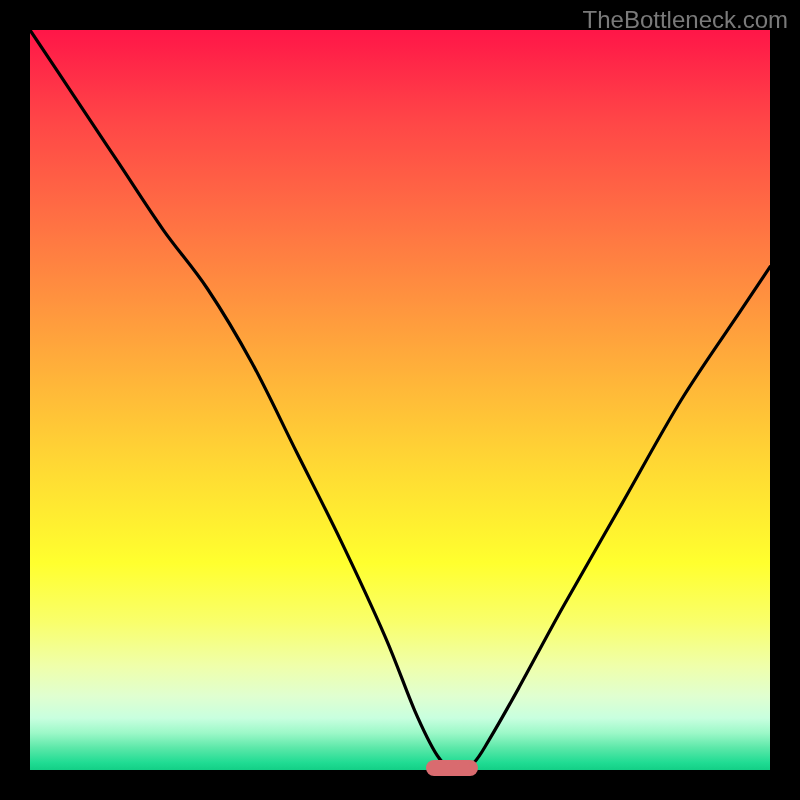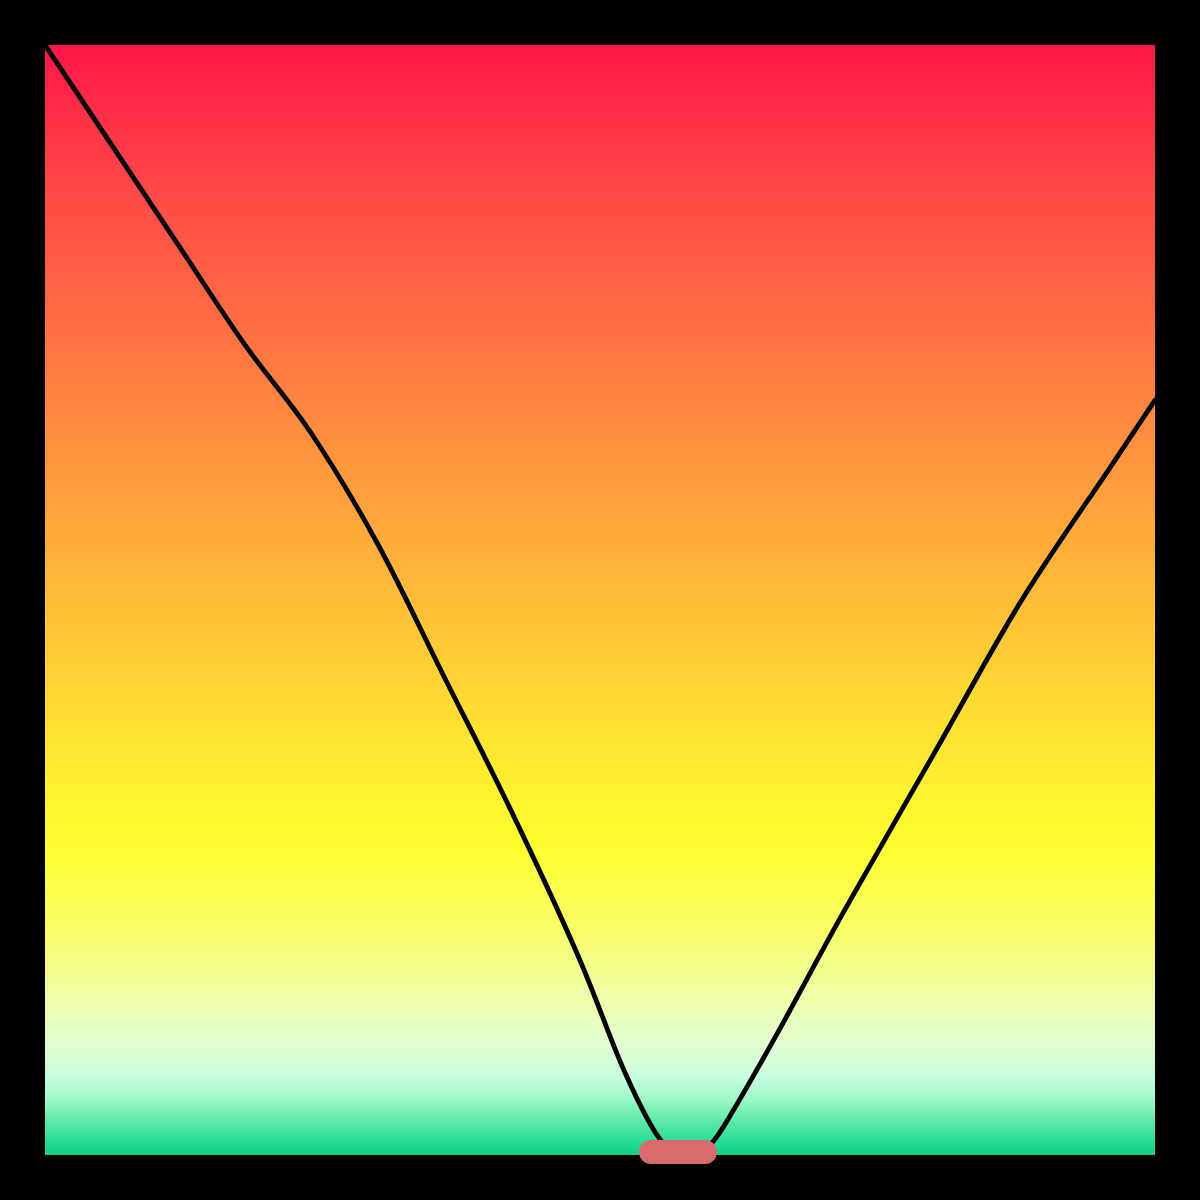--- a/index.html
+++ b/index.html
@@ -66,13 +66,14 @@
 </style>
 </head>
 <body>
 
 <div class="container">
   <div class="plot"></div>
   <svg class="curve" viewBox="0 0 740 740" preserveAspectRatio="none">
     <path id="curve-path" fill="none" stroke="#000" stroke-width="3.2" stroke-linecap="round" stroke-linejoin="round" d="M 0 0 C 7.3999999999999995 11.100000000000003, 29.6 44.40000000000002, 44.4 66.60000000000002 C 59.199999999999996 88.80000000000003, 74 111.00000000000004, 88.8 133.20000000000005 C 103.6 155.40000000000006, 118.39999999999999 178.8333333333334, 133.2 199.80000000000007 C 148 220.76666666666674, 162.79999999999998 236.8, 177.6 259 C 192.4 281.2, 207.2 305.8666666666666, 222 332.99999999999994 C 236.8 360.13333333333327, 251.59999999999997 392.2, 266.4 421.8 C 281.2 451.40000000000003, 296 479.7666666666667, 310.8 510.6 C 325.6 541.4333333333334, 342.8666666666667 578.4333333333333, 355.2 606.8 C 367.5333333333333 635.1666666666666, 376.1666666666667 661.0666666666666, 384.8 680.8 C 393.43333333333334 700.5333333333333, 400.83333333333337 715.3333333333334, 407.00000000000006 725.2 C 413.16666666666674 735.0666666666667, 418.09999999999997 737.5333333333333, 421.79999999999995 740 C 425.49999999999994 742.4666666666667, 425.5 741.2333333333333, 429.2 740 C 432.9 738.7666666666667, 439.06666666666666 737.5333333333333, 444 732.6 C 448.93333333333334 727.6666666666667, 451.4 722.7333333333333, 458.8 710.4 C 466.20000000000005 698.0666666666666, 476.0666666666667 680.8, 488.40000000000003 658.6 C 500.73333333333335 636.4000000000001, 515.5333333333333 608.0333333333334, 532.8 577.2 C 550.0666666666666 546.3666666666667, 572.2666666666667 508.1333333333334, 592 473.6 C 611.7333333333333 439.06666666666666, 631.4666666666667 402.06666666666666, 651.2 370 C 670.9333333333334 337.93333333333334, 695.6 303.4, 710.4 281.2 C 725.1999999999999 259, 735.0666666666666 244.19999999999996, 740 236.79999999999995"></path>
   </svg>
   <div id="marker" class="marker" style="left: 425.9px; top: 759.6px; width: 51.8px; height: 16.8px;"></div>
+  <div class="watermark">TheBottleneck.com</div>
 </div>
 
 </body></html>

